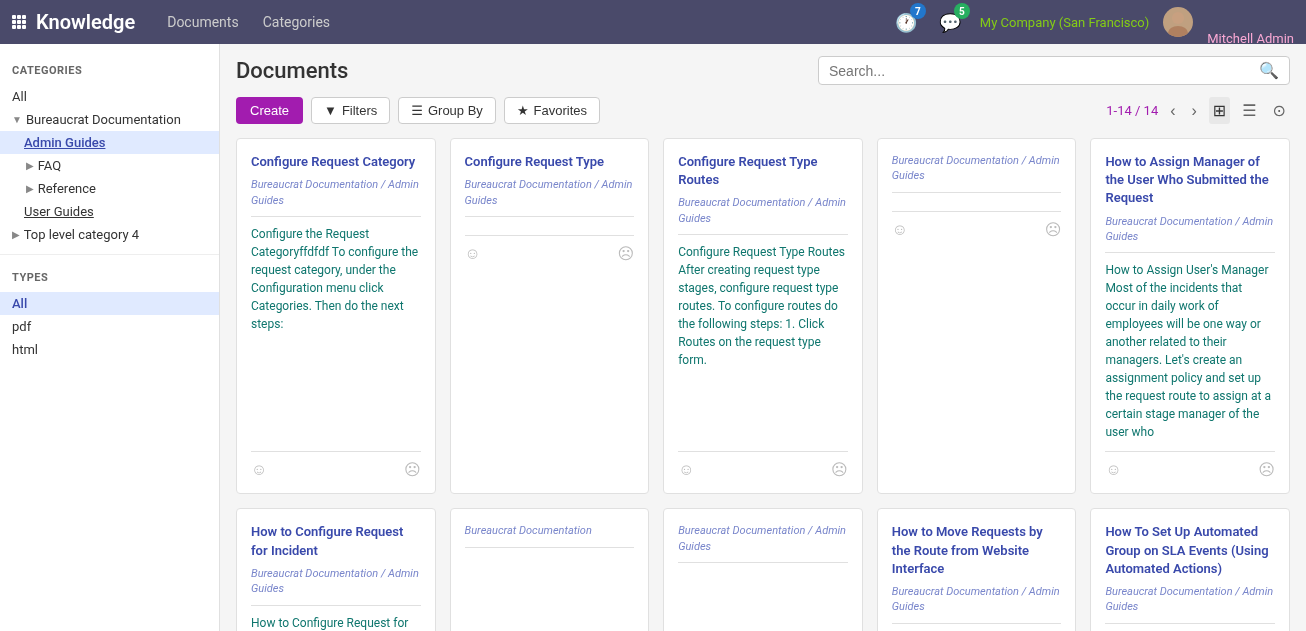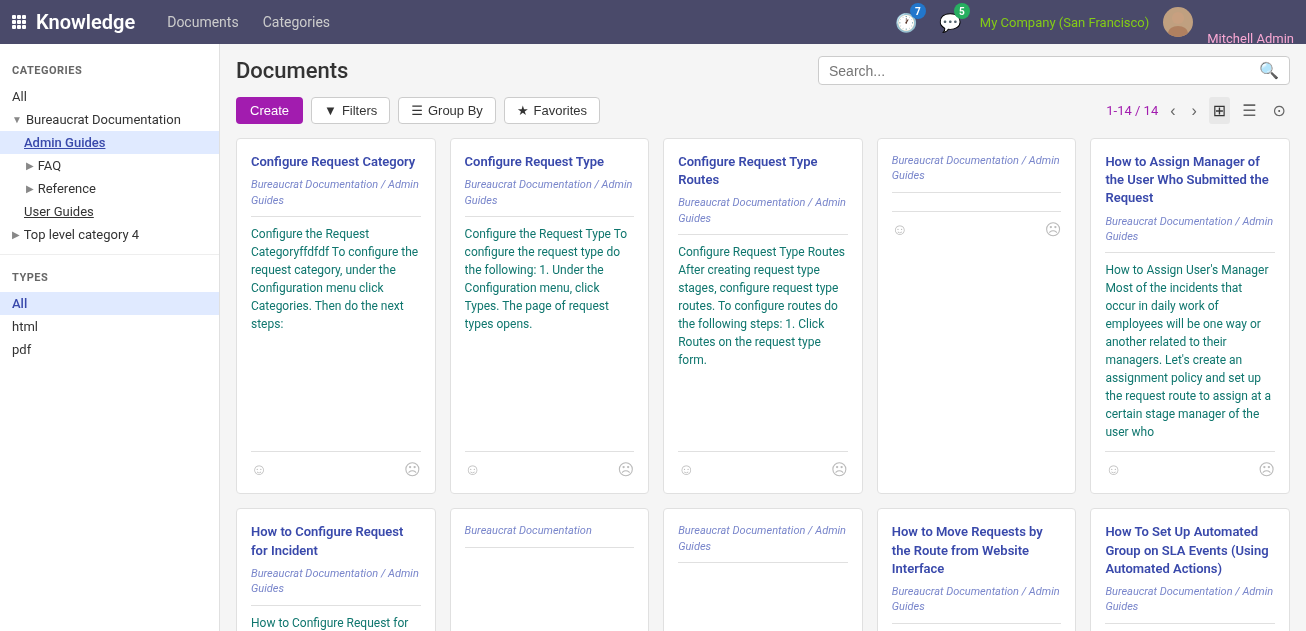--- a/index.html
+++ b/index.html
@@ -261,24 +261,24 @@
     <div class="sidebar-item">
       <span class="sidebar-chevron" style="font-size:10px;color:#888;margin-right:4px;">▶</span>
       <span>Top level category 4</span>
     </div>
     <div class="sidebar-divider"></div>
     <div class="sidebar-header">TYPES</div>
     <div class="sidebar-item active">
       <span>All</span>
     </div>
     <div class="sidebar-item">
+      <span>pdf</span>
+    </div>
+    <div class="sidebar-item">
       <span>html</span>
-    </div>
-    <div class="sidebar-item">
-      <span>pdf</span>
     </div>
   </aside>
 
   <main class="main-content">
     <div class="page-header">
       <h1 class="page-title">Documents</h1>
       <div class="search-box">
         <input class="search-input" type="text" placeholder="Search..." style="">
         <span class="search-icon">🔍</span>
       </div>
@@ -319,21 +319,20 @@
         <div class="card-body">Configure the Request Categoryffdfdf To configure the request category, under the Configuration menu click Categories. Then do the next steps:</div>
         <div class="card-footer">
           <span class="card-emoji">☺</span>
           <span class="card-emoji">☹</span>
         </div>
       </div>
       <div class="card">
         <div class="card-title">Configure Request Type</div>
         <div class="card-breadcrumb">Bureaucrat Documentation / Admin Guides</div>
         <div class="card-divider"></div>
-        <div class="card-body">Configure the Request Type To configure the request type do the following: 1. Under the Configuration menu, click Types. The page of request types opens.</div>
         <div class="card-footer">
           <span class="card-emoji">☺</span>
           <span class="card-emoji">☹</span>
         </div>
       </div>
       <div class="card">
         <div class="card-title">Configure Request Type Routes</div>
         <div class="card-breadcrumb">Bureaucrat Documentation / Admin Guides</div>
         <div class="card-divider"></div>
         <div class="card-body">Configure Request Type Routes After creating request type stages, configure request type routes. To configure routes do the following steps: 1. Click Routes on the request type form.</div>

